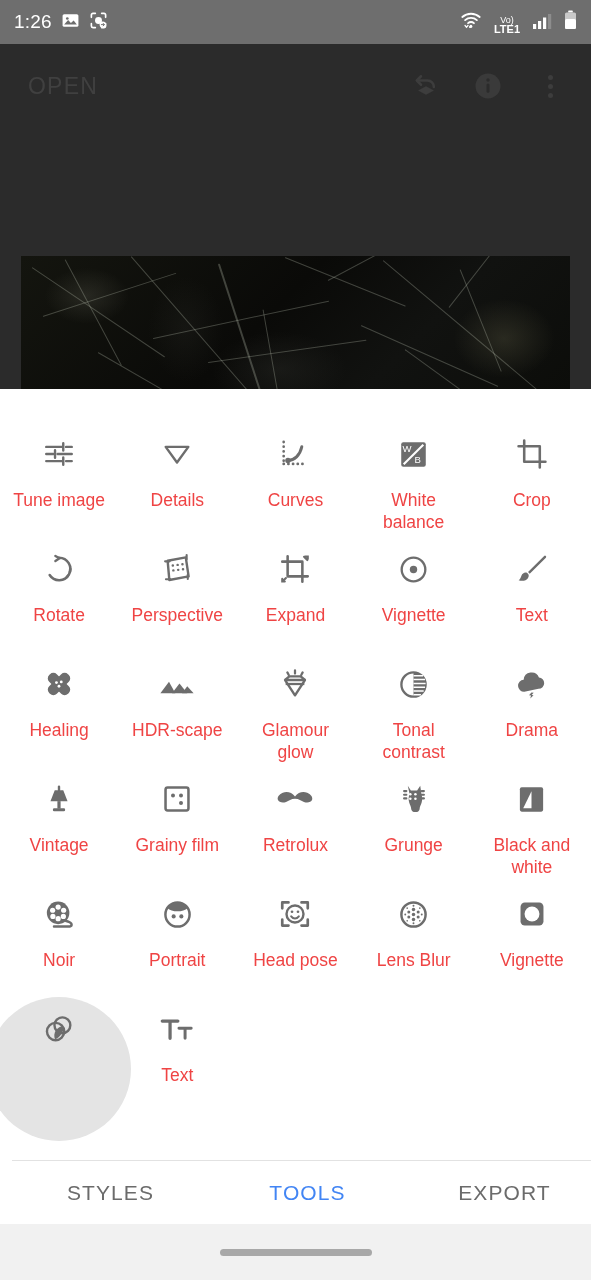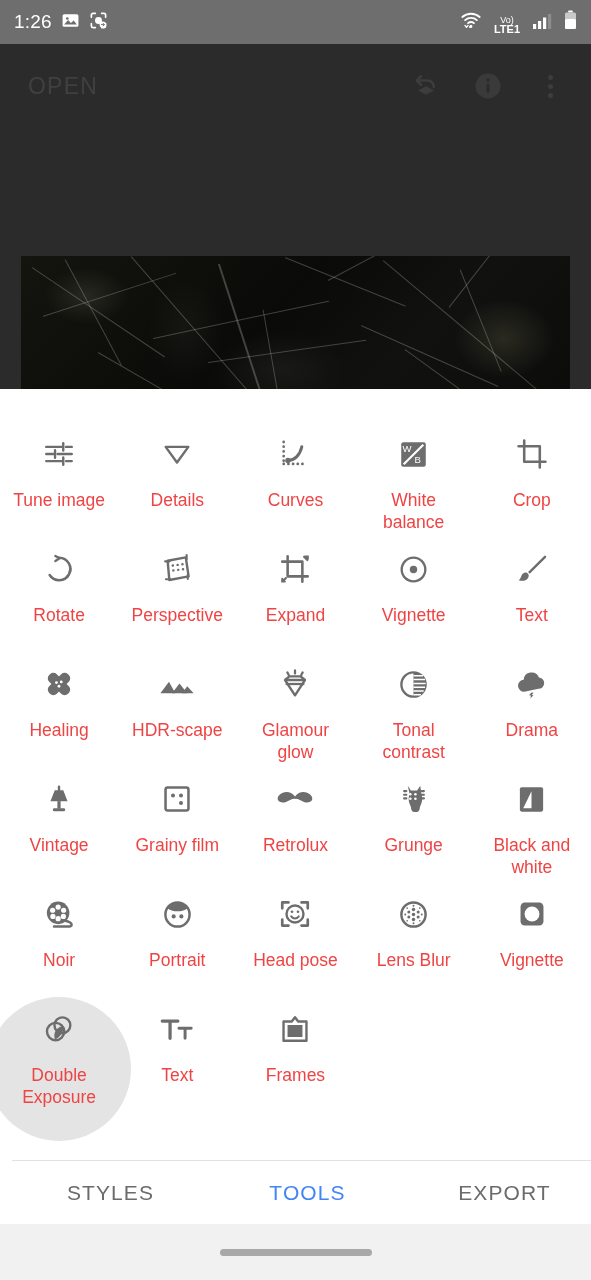--- a/index.html
+++ b/index.html
@@ -500,39 +500,29 @@
       <div class="row row-h2">
         <div class="cell">
           <span class="ripple"></span>
           <span class="ico-box">
             <svg width="34" height="34" viewBox="0 0 24 24">
               <circle cx="14.4" cy="9.4" r="5.6" fill="none" stroke="#6d6d6d" stroke-width="1.7"></circle>
               <circle cx="9.6" cy="13.8" r="6.1" fill="none" stroke="#6d6d6d" stroke-width="1.7"></circle>
               <path d="M13.9 15c-1.2 2.4-3 3.8-4.6 4.3-1-1.9-.8-4.6.7-6.6 1.3-1.7 3.1-2.6 4.6-2.7.8 1.6.6 3.5-.7 5z" fill="#6d6d6d"></path>
             </svg>
           </span>
-          <span class="cell-label">Double Exposure</span>
         </div>
         <div class="cell">
           <span class="ico-box">
             <svg width="34" height="34" viewBox="0 0 24 24">
               <path d="M1.6 6.4h11M7.1 6.4v12.2" stroke="#6d6d6d" stroke-width="2.3" stroke-linecap="round"></path>
               <path d="M13.4 11.4h8.6M17.7 11.4v7.2" stroke="#6d6d6d" stroke-width="2.1" stroke-linecap="round"></path>
             </svg>
           </span>
           <span class="cell-label">Text</span>
-        </div>
-        <div class="cell">
-          <span class="ico-box">
-            <svg width="32" height="32" viewBox="0 0 24 24">
-              <path d="M3.4 6.4h6.2L12 3.2l2.4 3.2h6.2v14.4H3.4z" fill="none" stroke="#6d6d6d" stroke-width="1.8" stroke-linejoin="round"></path>
-              <rect x="6.4" y="9" width="11.2" height="9" fill="#6d6d6d"></rect>
-            </svg>
-          </span>
-          <span class="cell-label">Frames</span>
         </div>
         <div class="cell"></div>
         <div class="cell"></div>
       </div>
 
     </div>
   </div>
 
   <div class="tabbar">
     <span class="tab">STYLES</span>

